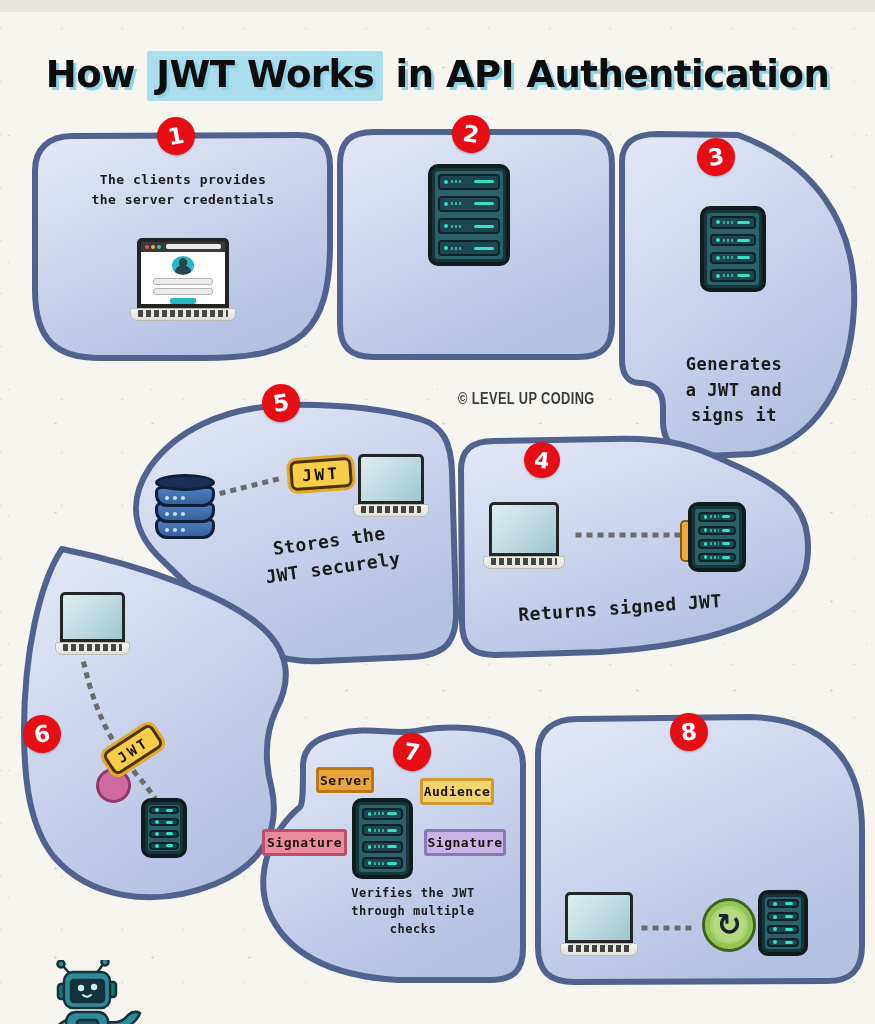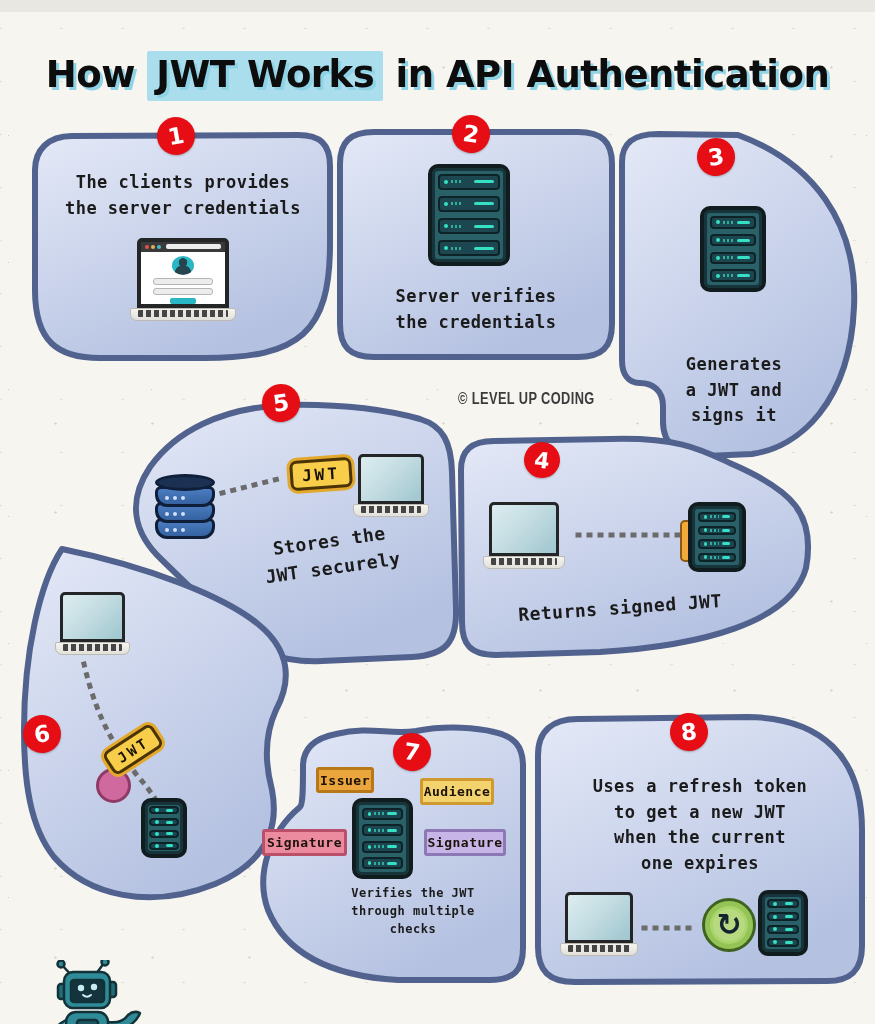--- a/index.html
+++ b/index.html
@@ -150,37 +150,31 @@
 
   <div class="num" style="left:157px;top:105px;transform:rotate(-10deg)">1</div>
   <div class="num" style="left:452px;top:103px;transform:rotate(8deg)">2</div>
   <div class="num" style="left:697px;top:126px;transform:rotate(-8deg)">3</div>
   <div class="num" style="left:524px;top:430px;transform:rotate(7deg);width:36px;height:36px;font-size:22px">4</div>
   <div class="num" style="left:262px;top:372px;transform:rotate(-8deg)">5</div>
   <div class="num" style="left:23px;top:703px;transform:rotate(-10deg)">6</div>
   <div class="num" style="left:393px;top:721px;transform:rotate(8deg)">7</div>
   <div class="num" style="left:670px;top:701px;transform:rotate(-6deg)">8</div>
 
-  <div class="step-text" style="left:42px;top:158px;width:282px;font-size:17px">The clients provides
+  <div class="step-text" style="left:42px;top:158px;width:282px;font-size:13px">The clients provides
 the server credentials</div>
-  <div class="step-text" style="left:360px;top:272px;width:232px;font-size:17px">Server verifies
-the credentials</div>
   <div class="step-text" style="left:650px;top:340px;width:168px;font-size:17px">Generates
 a JWT and
 signs it</div>
   <div class="step-text" style="left:500px;top:582px;width:240px;font-size:18px;transform:rotate(-4deg)">Returns signed JWT</div>
   <div class="step-text" style="left:225px;top:515px;width:212px;font-size:18px;transform:rotate(-8deg)">Stores the
 JWT securely</div>
   <div class="step-text" style="left:305px;top:872px;width:216px;font-size:12px">Verifies the JWT
 through multiple
 checks</div>
-  <div class="step-text" style="left:552px;top:762px;width:296px;font-size:17px">Uses a refresh token
-to get a new JWT
-when the current
-one expires</div>
 
   <div class="laptop laptop-login" style="--lw:106px;left:130px;top:226px">
     <div class="lt-screen">
       <div class="browser-bar">
         <span class="bdot r"></span>
         <span class="bdot y"></span>
         <span class="bdot t"></span>
         <span class="url"></span>
       </div>
       <div class="login-avatar"></div>
@@ -303,21 +297,21 @@
     <div class="srv-slot">
         <i class="s-dot"></i>
         <i class="s-line"></i>
       </div>
     <div class="srv-slot">
         <i class="s-dot"></i>
         <i class="s-line"></i>
       </div>
   </div>
 
-  <div class="check issuer" style="left:316px;top:755px;width:58px;height:26px">Issuer</div>
+  <div class="check issuer" style="left:316px;top:755px;width:58px;height:26px">Server</div>
   <div class="check audience" style="left:420px;top:766px;width:74px;height:27px">Audience</div>
   <div class="check expiration" style="left:262px;top:817px;width:85px;height:27px">Signature</div>
   <div class="check signature" style="left:424px;top:817px;width:82px;height:27px">Signature</div>
   <div class="server" style="left:352px;top:786px;width:61px;height:81px">
     <div class="srv-slot">
         <i class="s-dot"></i>
         <i class="s-dash"></i>
         <i class="s-line"></i>
       </div>
     <div class="srv-slot">

